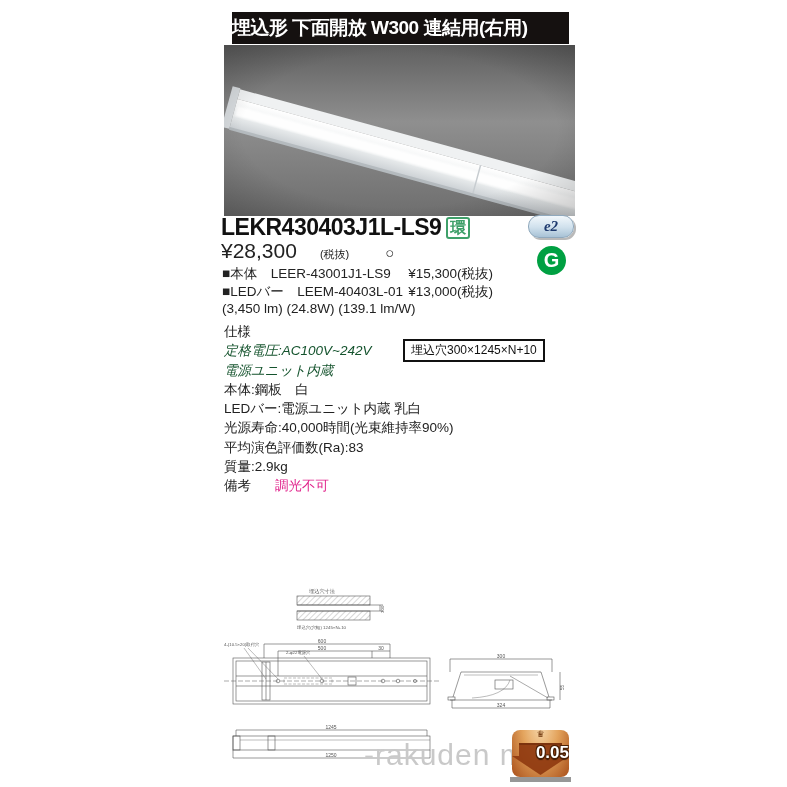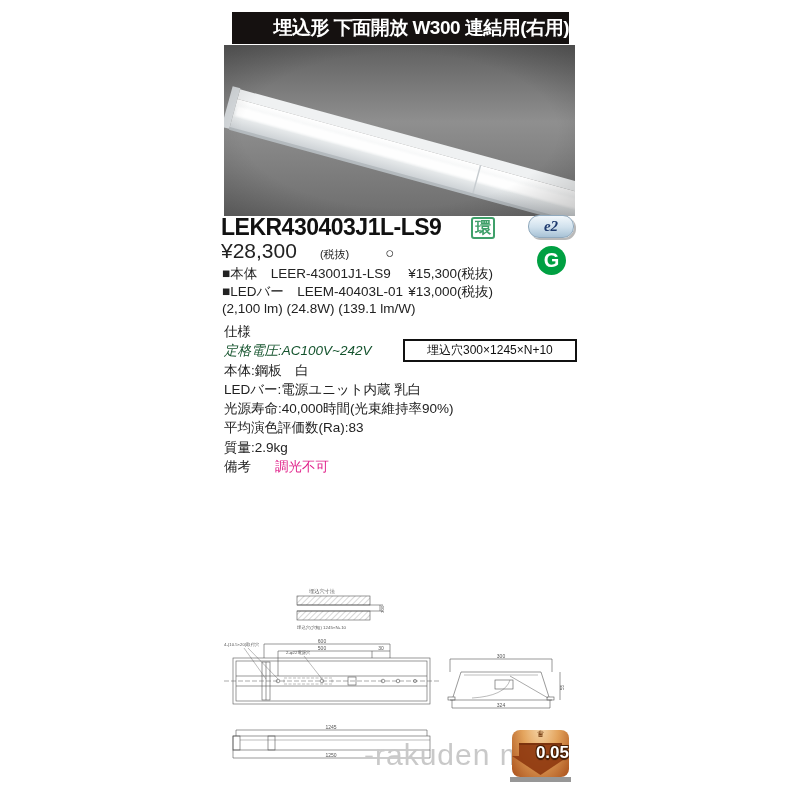--- a/index.html
+++ b/index.html
@@ -2,28 +2,28 @@
 <html><head>
 <meta charset="utf-8">
 <style>
   html,body{margin:0;padding:0;background:#fff;}
   body{width:787px;height:787px;position:relative;overflow:hidden;
        font-family:"Liberation Sans","DejaVu Sans",sans-serif;color:#1a1a1a;}
   .abs{position:absolute;}
 
   
   .banner{left:232px;top:12px;width:337px;height:32px;background:#151110;color:#fff;
-          display:flex;align-items:center;justify-content:flex-end;font-weight:bold;
+          display:flex;align-items:center;justify-content:flex-start;font-weight:bold;
           font-size:19px;letter-spacing:-0.5px;white-space:nowrap;}
 
   
   .photo{left:224px;top:45px;width:351px;height:171px;overflow:hidden;}
 
   
-  .model-row{left:221px;top:214px;display:flex;align-items:center;gap:25px;}
+  .model-row{left:221px;top:214px;display:flex;align-items:center;}
   .model{font-size:23px;font-weight:bold;letter-spacing:-0.5px;color:#111;}
   .eco{margin-left:5px;border:2px solid #3FA06A;border-radius:3px;color:#3FA06A;
        font-size:16px;line-height:18px;padding:0 2px;font-weight:bold;}
 
   .e2-badge{left:528px;top:215px;width:44px;height:21px;border-radius:11px;
             background:linear-gradient(180deg,#f2f8fc 0%,#cfe0ec 55%,#a8c2d6 100%);
             border:1px solid #90a9bd;box-shadow:2px 2px 0 #b9b9b9;
             display:flex;align-items:center;justify-content:center;
             font-family:"Liberation Serif","DejaVu Serif",serif;
             font-style:italic;font-weight:bold;font-size:15px;color:#1E3A6E;}
@@ -40,21 +40,21 @@
   
   .comp-row{left:222px;width:271px;display:flex;justify-content:space-between;
             font-size:13.5px;white-space:nowrap;color:#222;}
   .comp1{top:265px;} .comp2{top:283px;}
   .lumens{left:222px;top:301px;font-size:13.5px;color:#222;}
 
   
   .specs{left:224px;top:322px;font-size:13.5px;line-height:19.3px;color:#222;white-space:nowrap;}
   .specs .blue{color:#14532d;font-style:italic;}
   .remark-val{color:#E0218A;margin-left:24px;}
-  .hole-box{left:403px;top:339px;border:2px solid #111;font-size:12px;padding:1px 22px;
+  .hole-box{left:403px;top:339px;border:2px solid #111;font-size:12px;padding:1px 6px;
             color:#111;background:#fff;white-space:nowrap;}
 
   
   .drawings{left:212px;top:580px;width:370px;height:205px;}
   .drawings svg{display:block;}
   .drawings text{font-family:"Liberation Sans",sans-serif;fill:#555;}
 
   
   .watermark{left:364px;top:738px;font-size:30px;color:#c9c9c9;letter-spacing:1px;
              white-space:nowrap;z-index:1;}
@@ -128,25 +128,26 @@
   </div>
 
   <div class="abs comp-row comp1">
     <span>■本体　LEER-43001J1-LS9</span>
     <span>¥15,300(税抜)</span>
   </div>
   <div class="abs comp-row comp2">
     <span>■LEDバー　LEEM-40403L-01</span>
     <span>¥13,000(税抜)</span>
   </div>
-  <div class="abs lumens">(2,100 lm) (24.8W) (139.1 lm/W)</div>
+  <div class="abs lumens">(3,450 lm) (24.8W) (139.1 lm/W)</div>
 
   <div class="abs specs">
     <div>仕様</div>
     <div class="blue">定格電圧:AC100V~242V</div>
+    <div class="blue">電源ユニット内蔵</div>
     <div>本体:鋼板　白</div>
     <div>LEDバー:電源ユニット内蔵 乳白</div>
     <div>光源寿命:40,000時間(光束維持率90%)</div>
     <div>平均演色評価数(Ra):83</div>
     <div>質量:2.9kg</div>
     <div>
       <span>備考</span><span class="remark-val">調光不可</span>
     </div>
   </div>
   <div class="abs hole-box">埋込穴300×1245×N+10</div>

